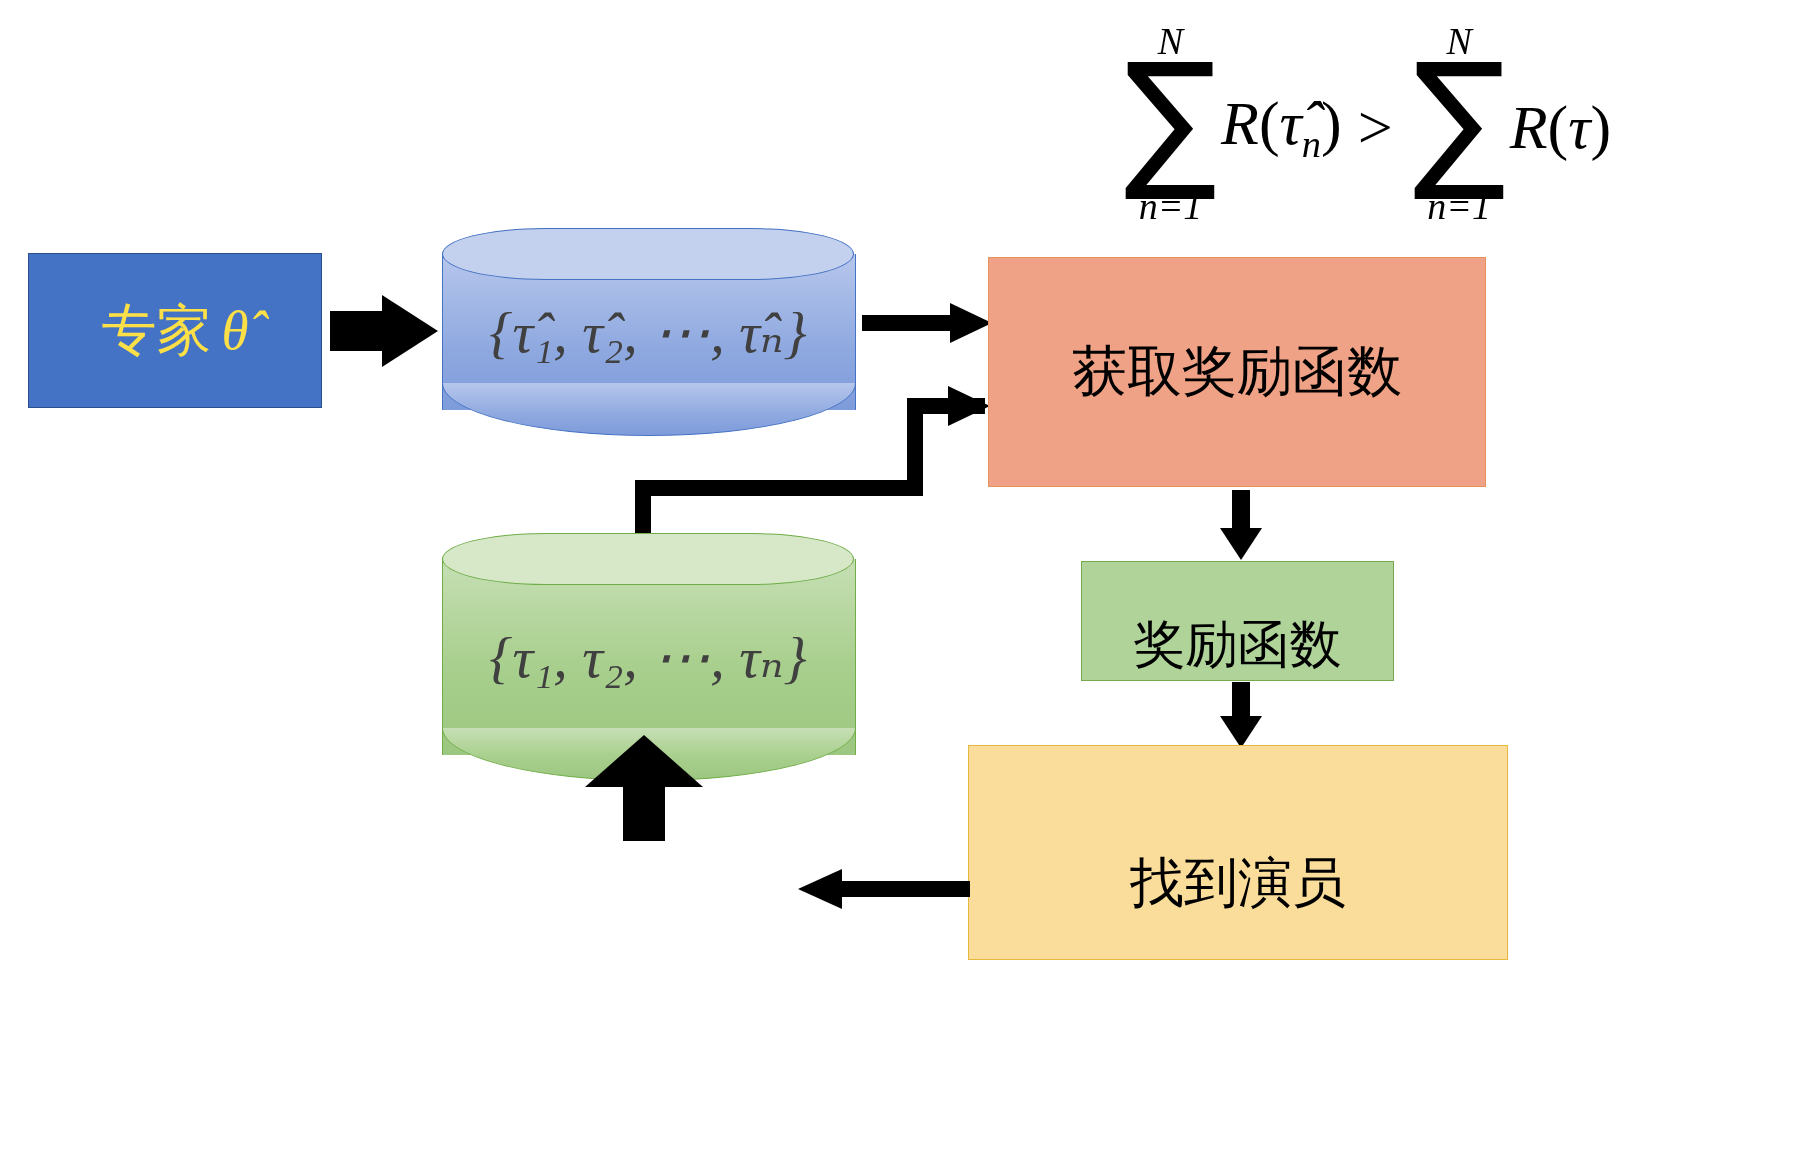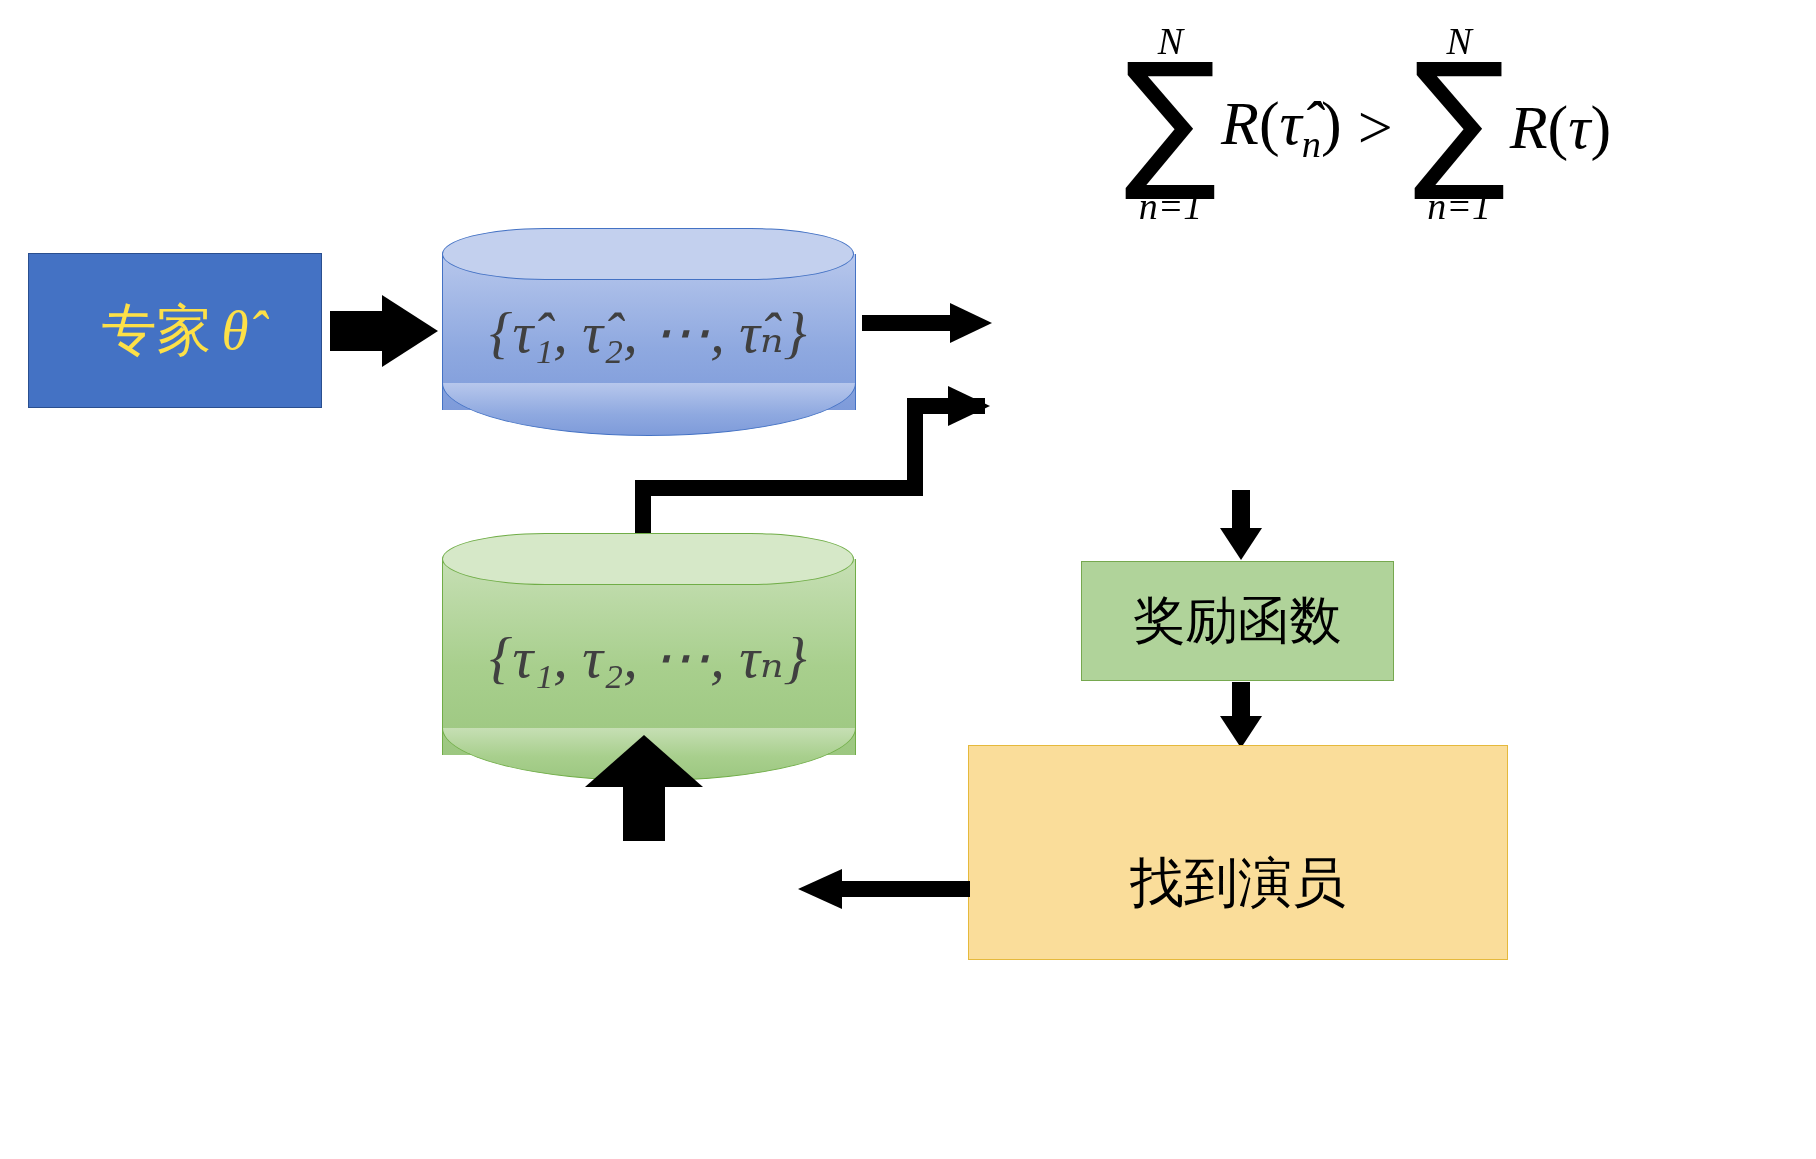--- a/index.html
+++ b/index.html
@@ -116,20 +116,21 @@
     color: #000000;
   }
   .box-reward-get .label { font-size: 55px; }
 
   .box-reward-fn {
     left: 1081px; top: 561px;
     width: 313px; height: 120px;
     background: #b0d39a;
     border: 1px solid #76a84f;
     color: #000000;
+    align-items: flex-end;
   }
   .box-reward-fn .label { font-size: 52px; }
 
   .box-find-actor {
     left: 968px; top: 745px;
     width: 540px; height: 215px;
     background: #fadd9a;
     border: 1px solid #e5b93c;
     color: #000000;
   }
@@ -411,20 +412,23 @@
   </div>
 
   <div class="conn-green-reward">
     <span class="bar seg-v1"></span>
     <span class="bar seg-h1"></span>
     <span class="bar seg-v2"></span>
     <span class="bar seg-h2"></span>
     <span class="head"></span>
   </div>
 
+  <div class="box box-reward-get">
+    <span class="label cjk">获取奖励函数</span>
+  </div>
 
   <div class="arrow-reward-down">
     <span class="shaft"></span>
     <span class="head"></span>
   </div>
 
   <div class="box box-reward-fn">
     <span class="label cjk">奖励函数</span>
   </div>
 

